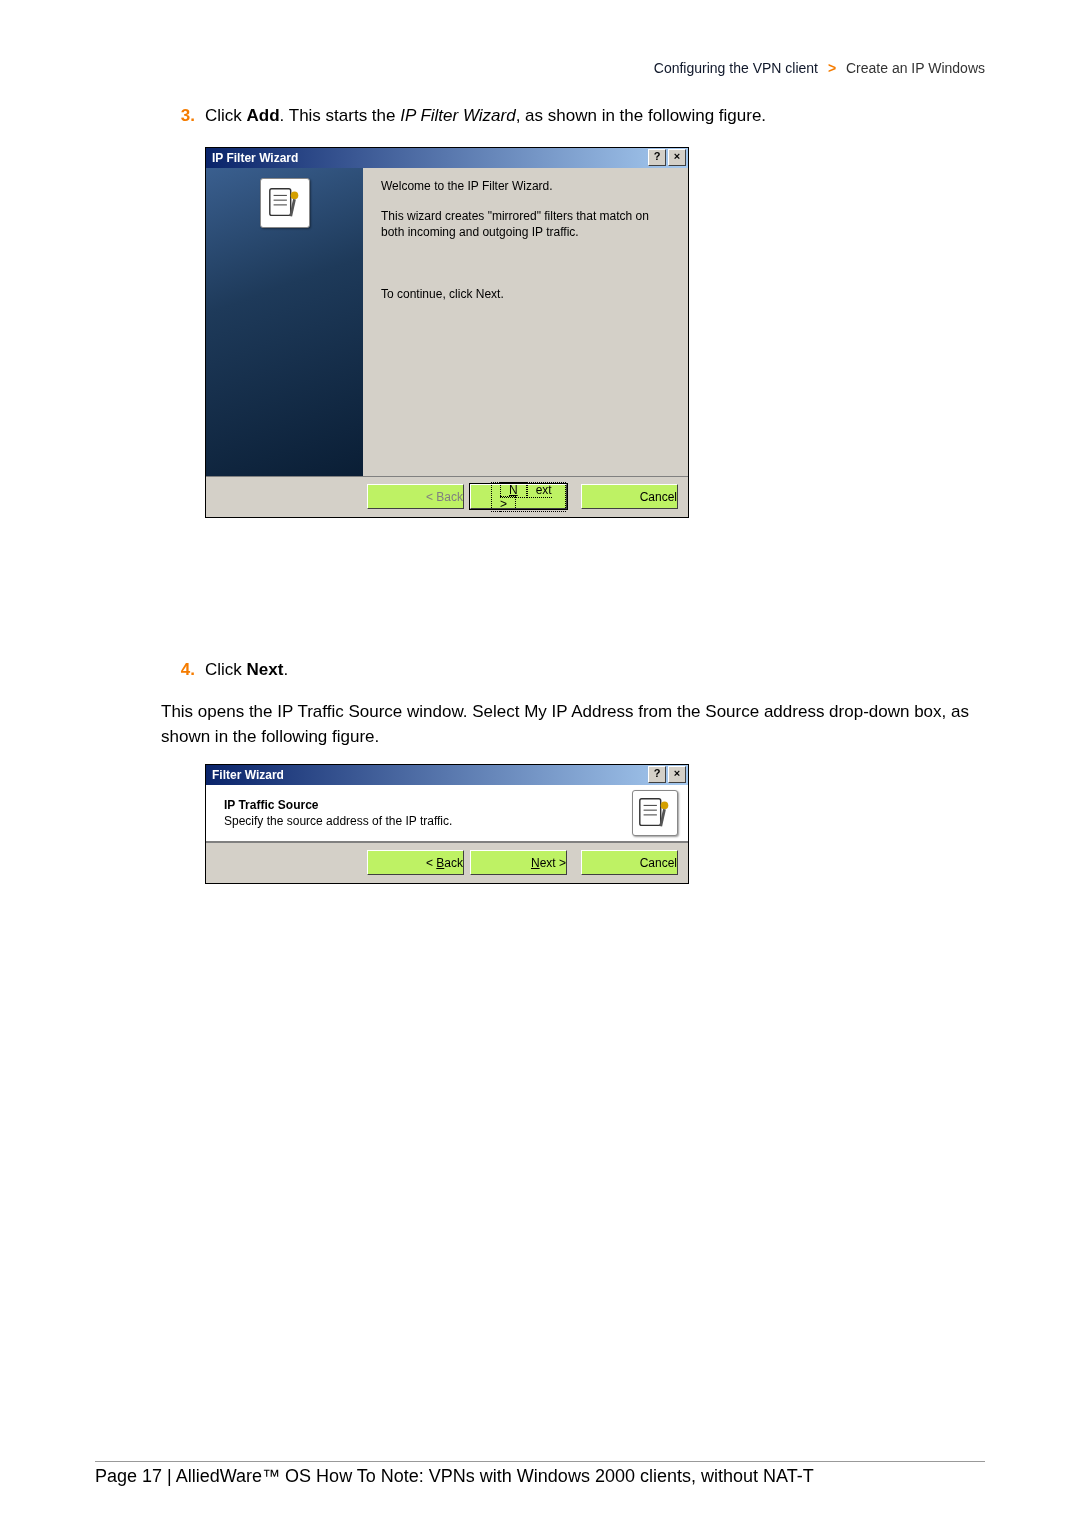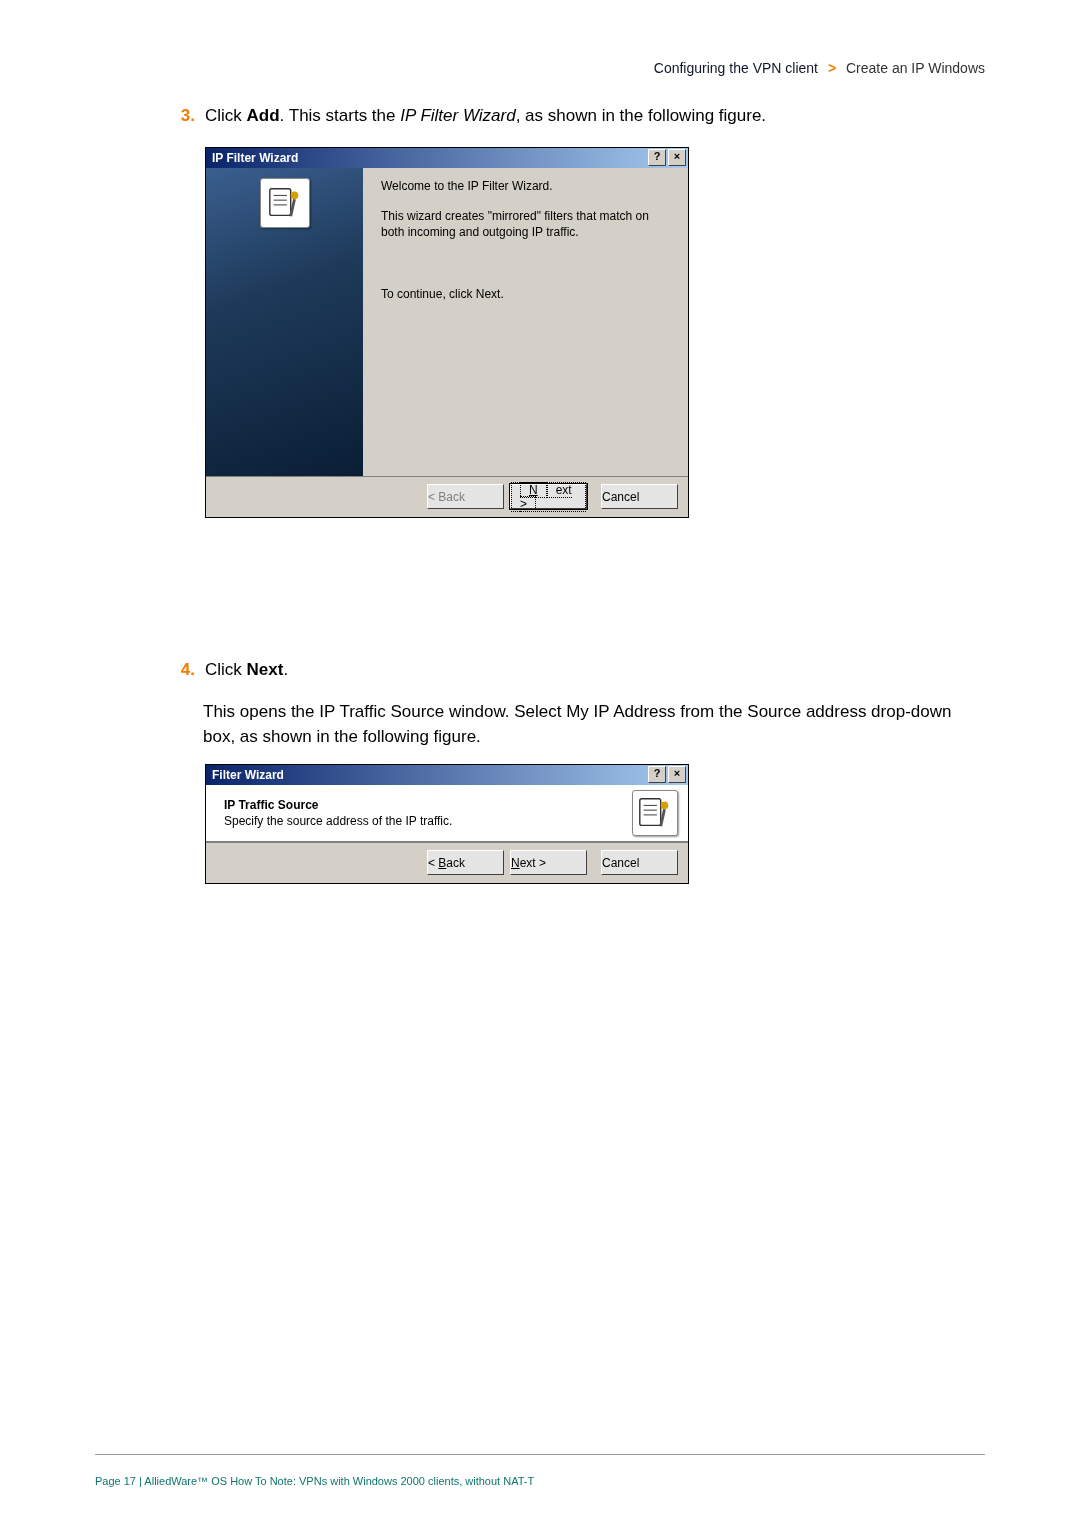--- a/index.html
+++ b/index.html
@@ -42,21 +42,21 @@
   .step-num {
     color: #f57c00;
     font-weight: bold;
     min-width: 20px;
     text-align: right;
   }
   .step-body { flex: 1; }
   .step-body .bold { font-weight: bold; }
   .step-body .italic { font-style: italic; }
   .step-desc {
-    margin-left: 108px;
+    margin-left: 66px;
     font-size: 17px;
     line-height: 1.45;
     margin-top: 8px;
     margin-bottom: 14px;
   }
 
   
   .dialog {
     width: 482px;
     margin-left: 110px;
@@ -132,29 +132,30 @@
     display: flex;
     justify-content: flex-end;
     align-items: center;
     padding-right: 10px;
     gap: 6px;
   }
   .wbtn {
     width: 75px;
     height: 23px;
     font-size: 12px;
-    background: #e5e5e5;
+    background: #bef264;
     border-top: 1px solid #fff;
     border-left: 1px solid #fff;
     border-right: 1px solid #404040;
     border-bottom: 1px solid #404040;
     display: flex;
     align-items: center;
-    justify-content: flex-start;
-    color: #000;
+    justify-content: flex-end;
+    color: #000;
+    padding-left: 20px;
   }
   .wbtn.disabled { color: #808080; }
   .wbtn.default { outline: 1px solid #000; box-shadow: inset 0 0 0 1px dotted #000; }
   .wbtn.default span { border: 1px dotted #000; padding: 0 8px; }
   .ul { text-decoration: underline; }
 
   
   .wiz2-head {
     background: #fff;
     height: 56px;
@@ -201,23 +202,23 @@
     font-size: 8px;
     color: #000;
   }
 
   .footer {
     position: absolute;
     bottom: 40px;
     left: 95px;
     right: 95px;
     border-top: 1px solid #999;
-    padding-top: 20px;
-    font-size: 11px;
-    color: #0f766e;
+    padding-top: 4px;
+    font-size: 18px;
+    color: #000000;
   }
 
   .gap { height: 80px; }
 </style>
 </head>
 <body>
 
 <div class="page">
 
   <div class="breadcrumb">

